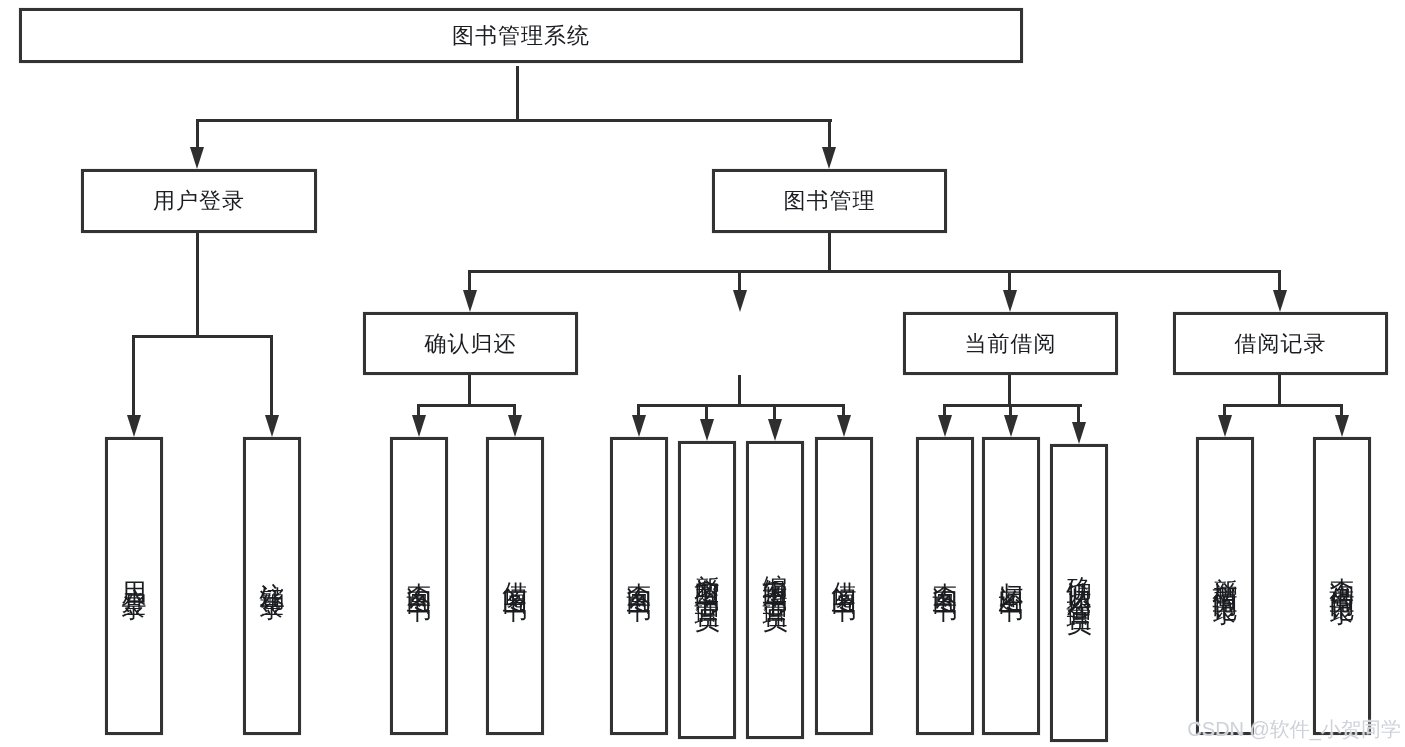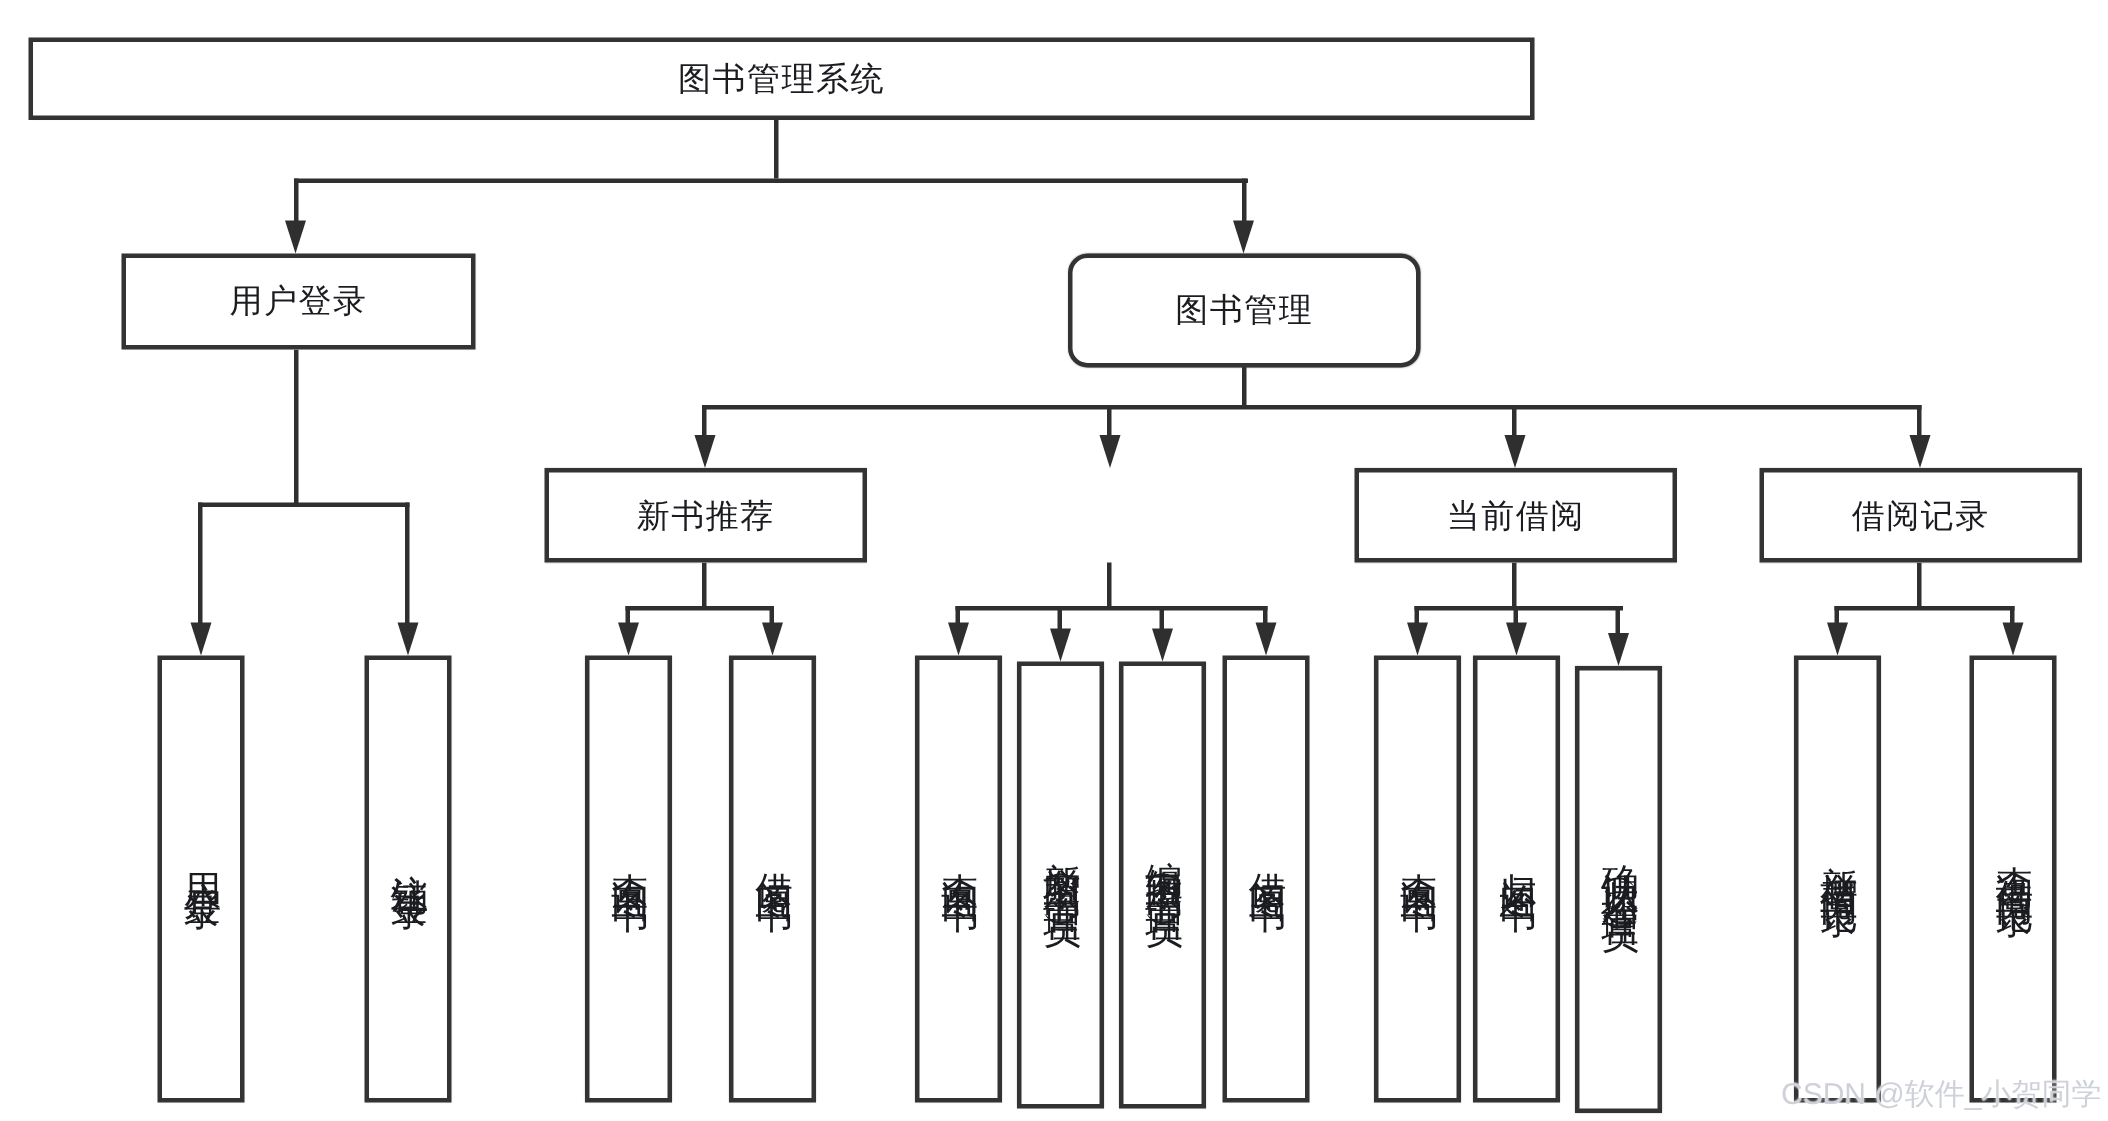--- a/index.html
+++ b/index.html
@@ -116,33 +116,33 @@
   <div class="vline" style="left:1077px; top:404px; height:20px;"></div>
   <div class="arrow" style="left:1072px; top:422px;"></div>
 
   <div class="vline" style="left:1278px; top:375px; height:31px;"></div>
   <div class="hline" style="left:1223px; top:404px; width:120px;"></div>
   <div class="vline" style="left:1223px; top:404px; height:13px;"></div>
   <div class="arrow" style="left:1218px; top:415px;"></div>
   <div class="vline" style="left:1340px; top:404px; height:13px;"></div>
   <div class="arrow" style="left:1335px; top:415px;"></div>
 
-  <div class="hbox" style="left:19px; top:25px; width:1004px; height:55px;">
+  <div class="hbox" style="left:19px; top:8px; width:1004px; height:55px;">
     <span>图书管理系统</span>
   </div>
 
   <div class="hbox" style="left:81px; top:169px; width:236px; height:64px;">
     <span>用户登录</span>
   </div>
-  <div class="hbox" style="left:712px; top:169px; width:235px; height:76px;border-radius:13px;">
+  <div class="hbox" style="left:712px; top:169px; width:235px; height:64px;">
     <span>图书管理</span>
   </div>
 
   <div class="hbox" style="left:363px; top:312px; width:215px; height:63px;">
-    <span>新书推荐</span>
+    <span>确认归还</span>
   </div>
   <div class="hbox" style="left:1173px; top:312px; width:215px; height:63px;">
     <span>借阅记录</span>
   </div>
   <div class="hbox" style="left:903px; top:312px; width:215px; height:63px;">
     <span>当前借阅</span>
   </div>
 
   <div class="vbox" style="left:105px; top:437px;">
     <span class="vlabel">用户登录</span>

